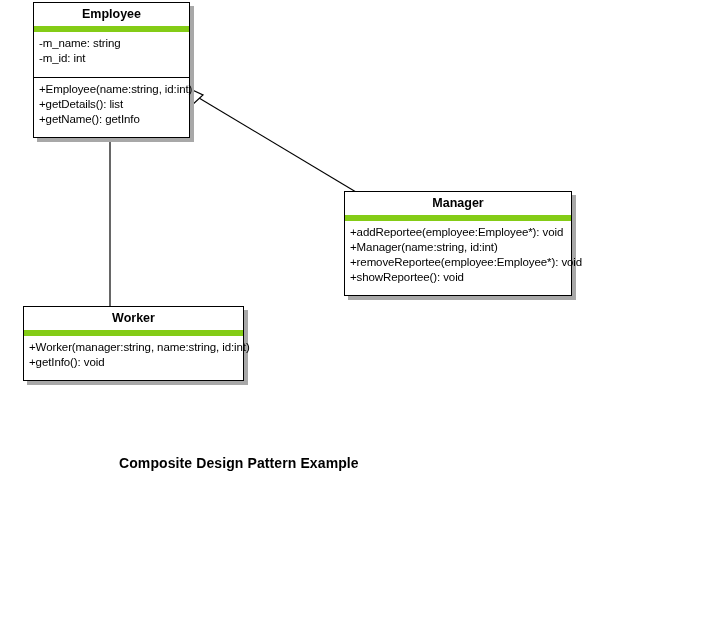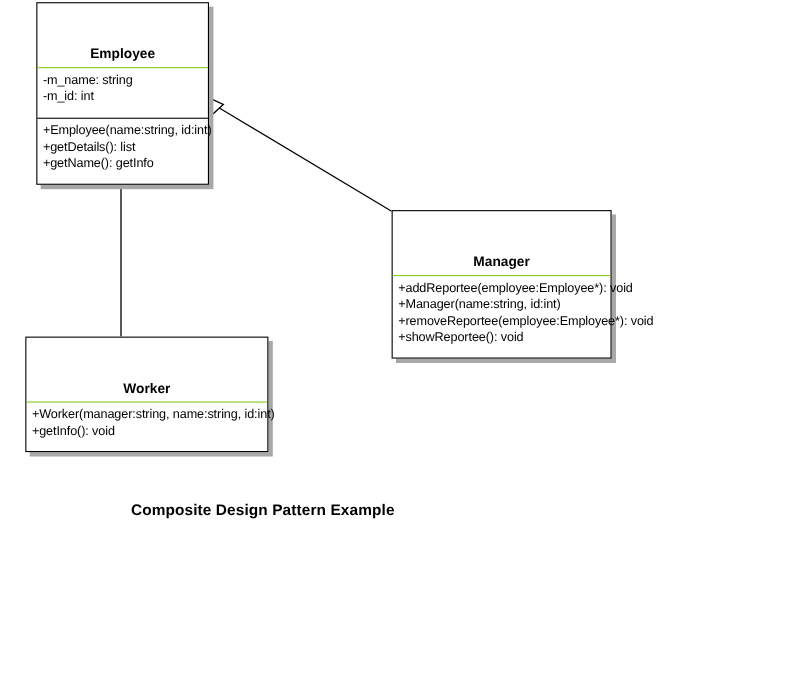--- a/index.html
+++ b/index.html
@@ -31,23 +31,22 @@
     background: #ffffff;
     border: 1px solid #000000;
     box-shadow: 4px 4px 0 0 #a8a8a8;
   }
   .uml-class-name {
     text-align: center;
     font-weight: bold;
     font-size: 12.5px;
     line-height: 14px;
     padding: 4px 4px 5px 4px;
-    border-bottom: 1px solid #84cc16;
+    border-bottom: 6px solid #84cc16;
     white-space: nowrap;
-    margin-top: 35px;
   }
   .uml-compartment {
     padding: 4px 4px 10px 5px;
   }
   .uml-compartment.attributes {
     border-bottom: 1px solid #000000;
   }
   .uml-member {
     font-size: 11.5px;
     line-height: 15px;
@@ -57,23 +56,23 @@
 
   
   #class-employee {
     left: 33px;
     top: 2px;
     width: 157px;
   }
   #class-employee .uml-compartment.attributes { min-height: 31px; }
 
   #class-manager {
-    left: 356px;
+    left: 344px;
     top: 191px;
-    width: 200px;
+    width: 228px;
   }
 
   #class-worker {
     left: 23px;
     top: 306px;
     width: 221px;
   }
 
   
   #connectors {

